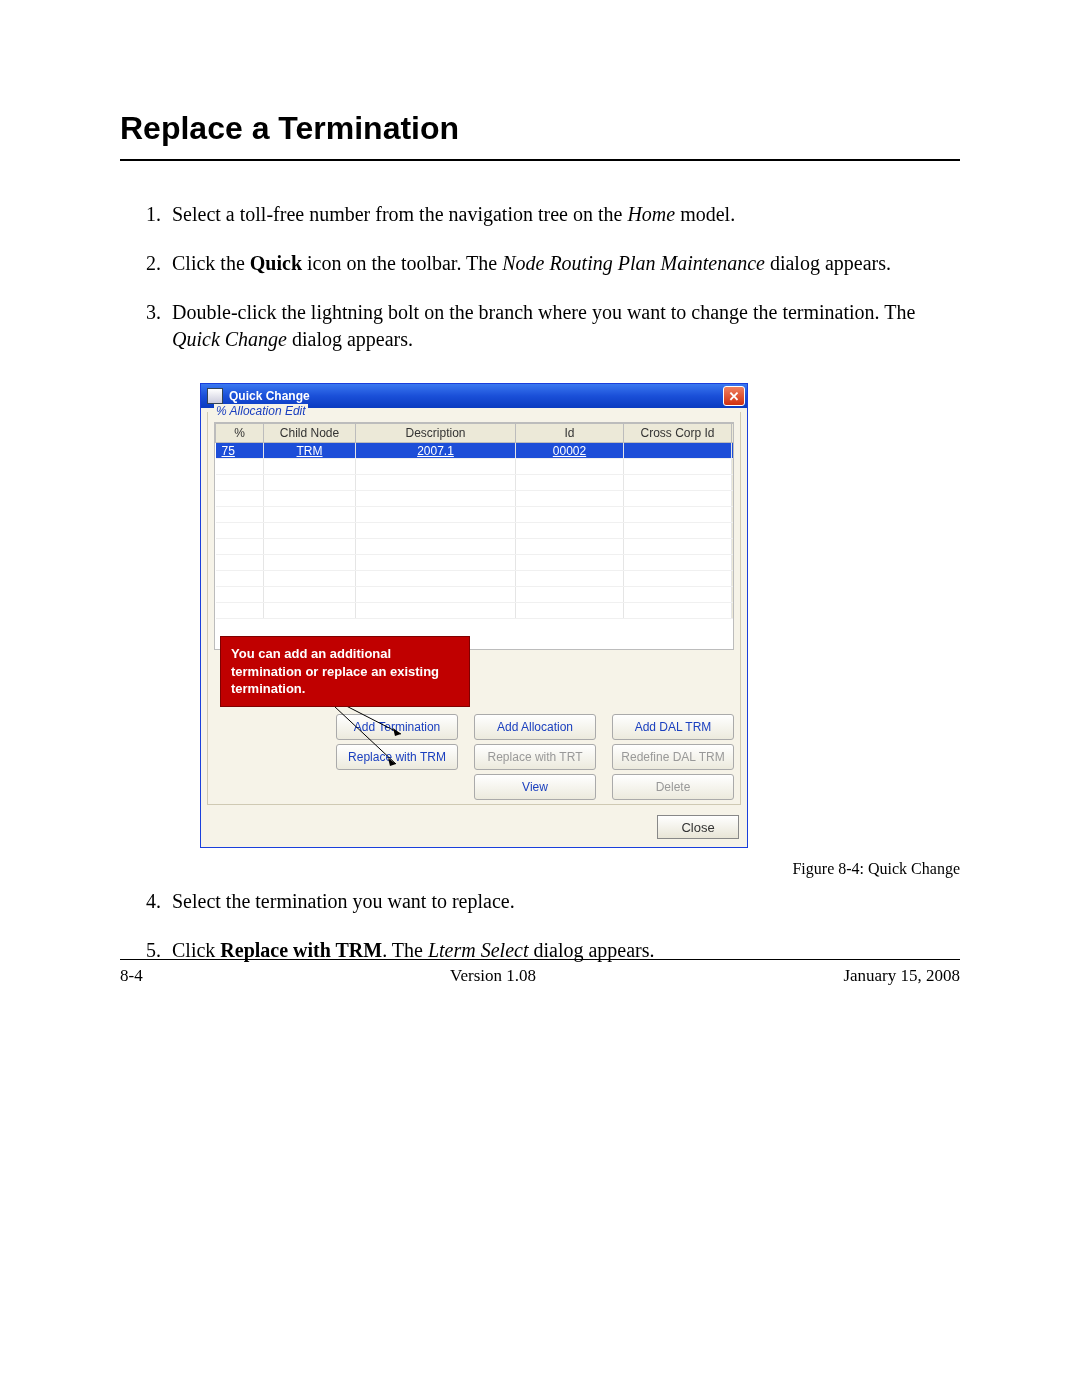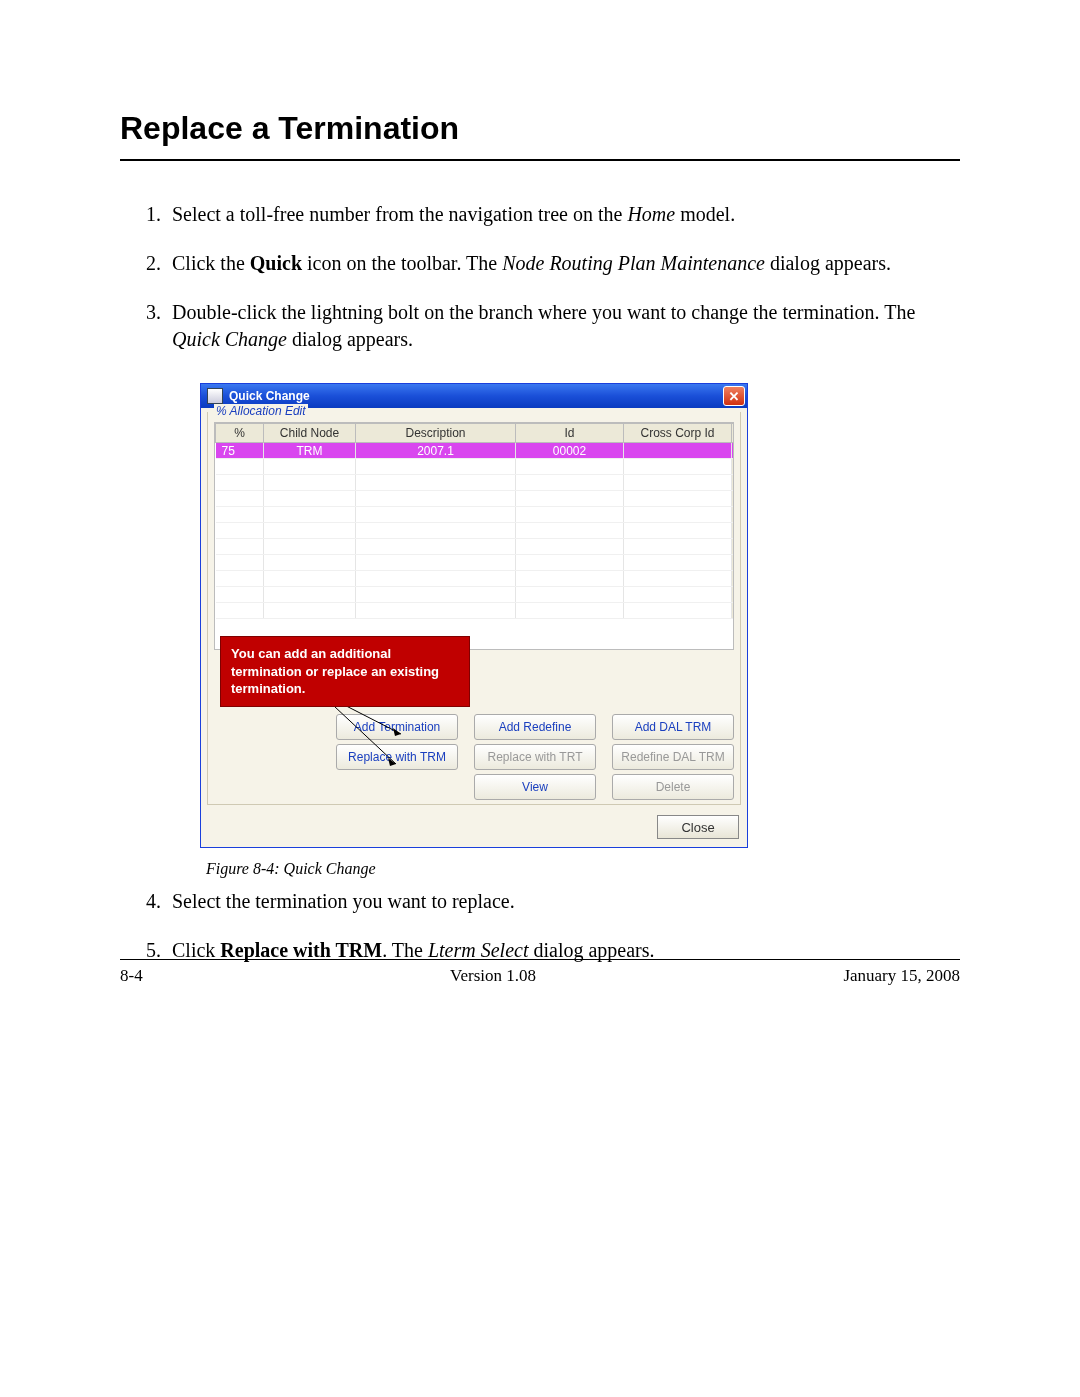--- a/index.html
+++ b/index.html
@@ -124,22 +124,23 @@
   }
   .grid td {
     border-right: 1px solid #e5e5e5;
     border-bottom: 1px solid #f0f0f0;
     padding: 0 4px;
     height: 15px;
     text-align: center;
   }
   .grid td.left { text-align: left; padding-left: 6px; }
   .grid tr.sel td {
-    background: #d946ef;
+    background: #1d4ed8;
     color: #fff;
+    text-decoration: underline;
   }
   .grid .scrollhead {
     width: 14px;
     background: #ece9d8;
   }
   .callout {
     position: absolute;
     left: 12px;
     top: 224px;
     width: 228px;
@@ -194,24 +195,24 @@
     color: #333;
   }
   .dialog-inner { position: relative; }
   svg.arrows {
     position: absolute;
     left: 0; top: 0;
     pointer-events: none;
     z-index: 4;
   }
   .fig-caption {
-    font-style: italic;
     font-size: 16px;
     margin: 12px 0 8px 6px;
     font-family: "Times New Roman", Times, serif;
+    text-align: right;
   }
   .note-block {
     margin-top: 70px;
     border-top: 2px solid #000;
     border-bottom: 2px solid #000;
     padding: 14px 0;
     font-size: 20px;
     line-height: 1.4;
   }
   .note-block .note-label {
@@ -377,21 +378,21 @@
               </tbody>
             </table>
           </div>
 
           <div class="callout">You can add an additional termination or replace an existing termination.</div>
 
           <div class="totals">Total: 100 Difference: 0</div>
 
           <div class="btnrow">
             <div class="btn">Add Termination</div>
-            <div class="btn">Add Redefine</div>
+            <div class="btn">Add Allocation</div>
             <div class="btn">Add DAL TRM</div>
           </div>
           <div class="btnrow">
             <div class="btn">Replace with TRM</div>
             <div class="btn disabled">Replace with TRT</div>
             <div class="btn disabled">Redefine DAL TRM</div>
           </div>
           <div class="btnrow">
             <div class="btn" style="visibility:hidden"></div>
             <div class="btn">View</div>

